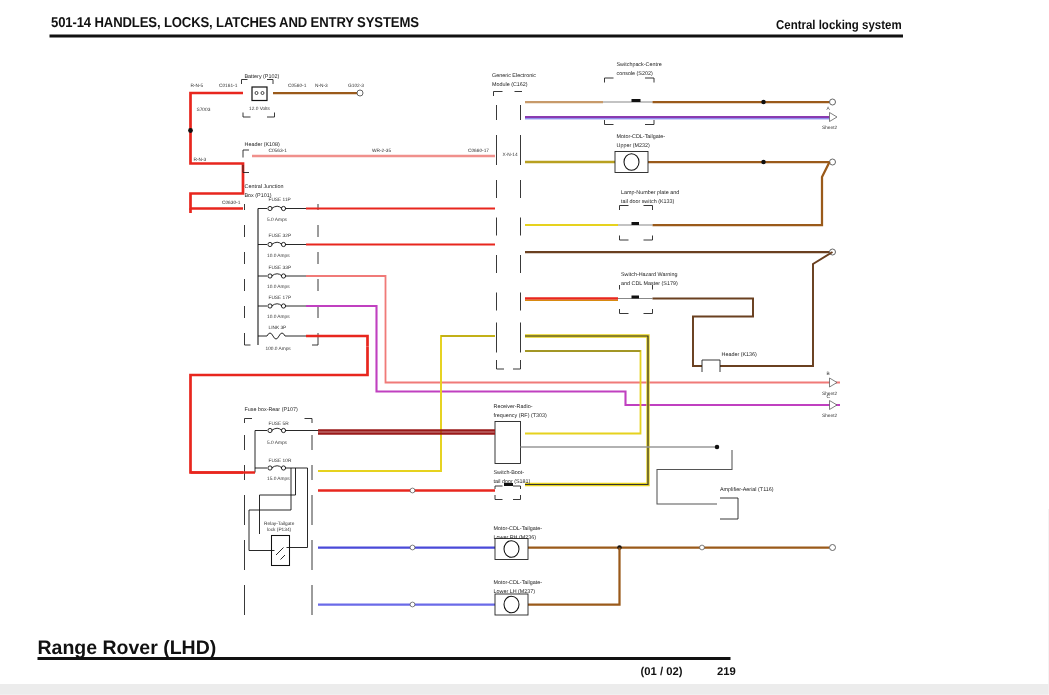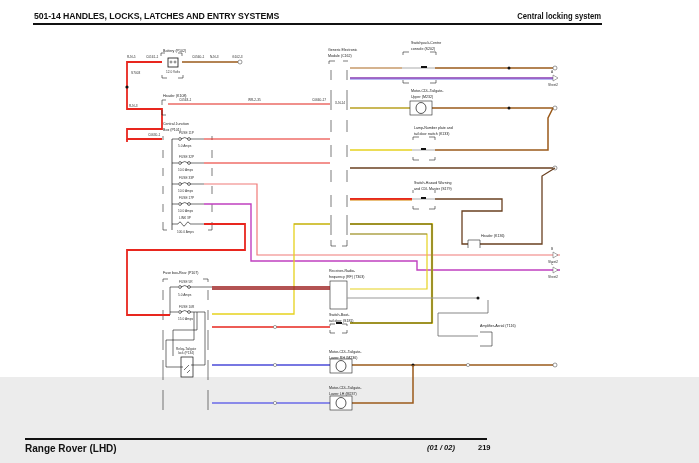--- a/index.html
+++ b/index.html
@@ -1,24 +1,24 @@
 <!DOCTYPE html>
 <html><head>
 <meta charset="utf-8">
 <style>
   html, body { margin:0; padding:0; background:#ececec; }
   body { width:699px; height:463px; position:relative; overflow:hidden; font-family:"Liberation Sans", sans-serif; }
-  .page { position:absolute; left:0; top:0; width:699px; height:377px; background:#fff; }
+  .page { position:absolute; left:0; top:0; width:699px; height:456px; background:#fff; }
   .hdr-left { position:absolute; left:34px; top:10px; font-size:9.5px; font-weight:bold; color:#111; letter-spacing:-0.1px; transform:scaleX(0.92); transform-origin:left; }
   .hdr-right { position:absolute; right:98px; top:11px; font-size:8.5px; font-weight:bold; color:#111; transform:scaleX(0.9); transform-origin:right; }
   .hdr-rule { position:absolute; left:33px; top:23px; width:569px; height:2px; background:#111; }
   .ftr-rule { position:absolute; left:25px; top:438px; width:462px; height:2px; background:#111; width:462px; }
   .ftr-rule { left:25px; width:462px; }
-  .ftr-left { position:absolute; left:25px; top:443px; font-size:10px; font-weight:bold; color:#111; }
-  .ftr-page { position:absolute; left:427px; top:443px; font-size:7.5px; font-weight:bold; color:#111;font-style:italic; }
+  .ftr-left { position:absolute; left:25px; top:424px; font-size:13px; font-weight:bold; color:#111; }
+  .ftr-page { position:absolute; left:427px; top:443px; font-size:7.5px; font-weight:bold; color:#111; }
   .ftr-num { position:absolute; left:478px; top:443px; font-size:7.5px; font-weight:bold; color:#111; }
   svg { position:absolute; left:0; top:0; }
   .lbl { font-family:"Liberation Sans", sans-serif; font-size:3.2px; fill:#333; }
   .clbl { font-family:"Liberation Sans", sans-serif; font-size:3.6px; fill:#222; }
 </style>
 </head>
 <body>
 
 <div class="page">
   <div class="hdr-left">501-14 HANDLES, LOCKS, LATCHES AND ENTRY SYSTEMS</div>

